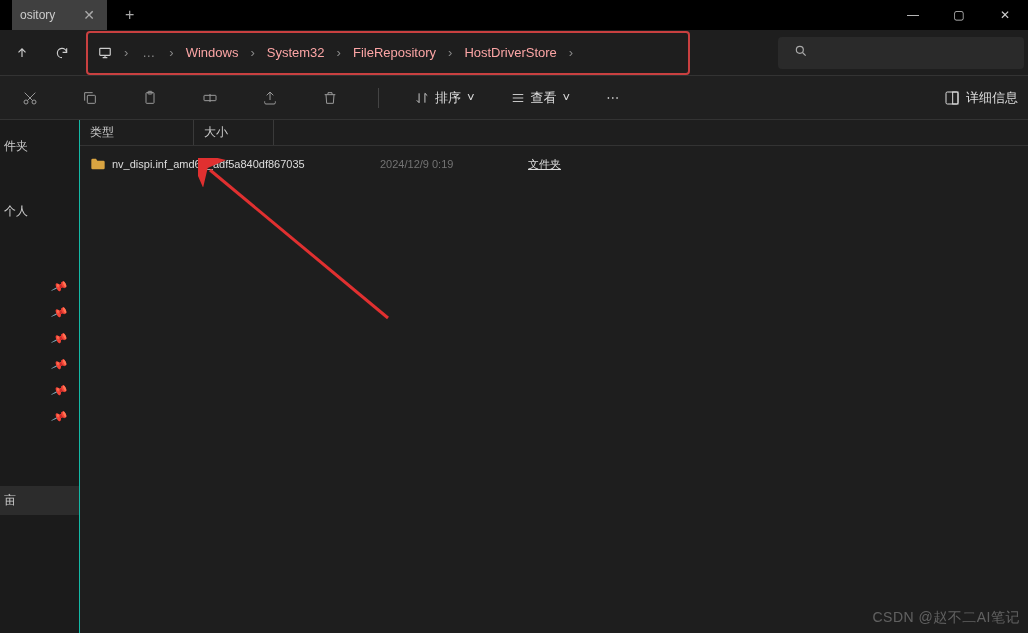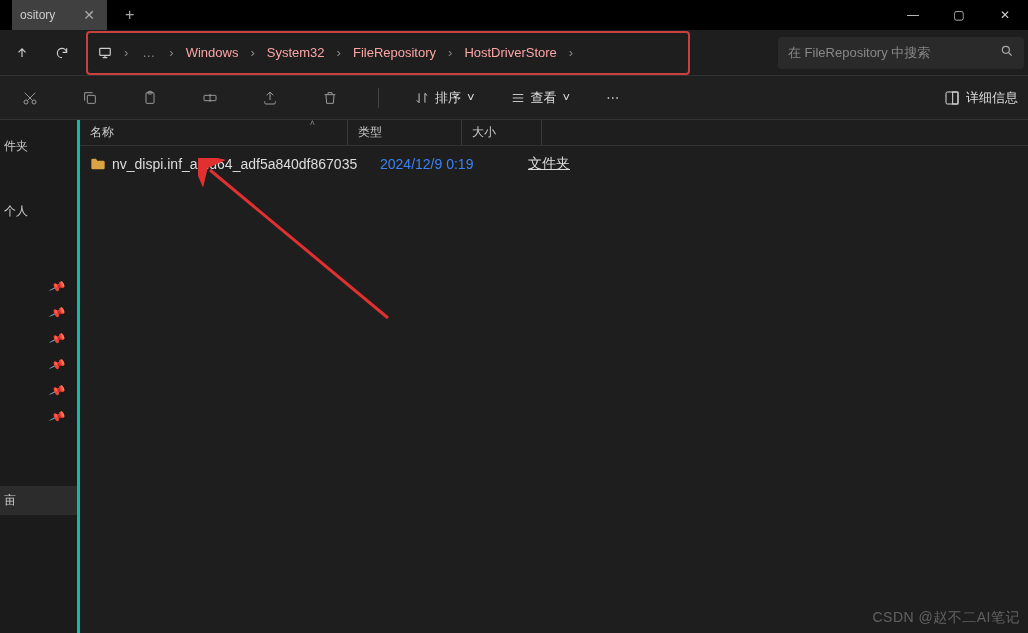--- a/index.html
+++ b/index.html
@@ -33,41 +33,41 @@
 .tb-left { display: flex; align-items: center; gap: 20px; }
 .tb-btn { width: 40px; height: 32px; display: flex; align-items: center; justify-content: center; color: #999; border-radius: 4px; }
 .tb-btn svg { width: 16px; height: 16px; }
 .tb-sep { width: 1px; height: 20px; background: #444; margin: 0 8px; }
 .tb-drop { display: flex; align-items: center; color: #ddd; font-size: 13px; padding: 4px 8px; border-radius: 4px; gap: 6px; }
 .tb-drop svg { width: 14px; height: 14px; }
 .tb-right { margin-left: auto; display: flex; align-items: center; gap: 6px; color: #ddd; font-size: 13px; }
 
 
 .body { display: flex; height: calc(100% - 120px); }
-.sidebar { width: 80px; background: #1b1b1b; border-right: 3px solid #14b8a6; padding-top: 12px; }
+.sidebar { width: 80px; background: #1b1b1b; border-right: 1px solid #14b8a6; padding-top: 12px; }
 .side-item { display: flex; align-items: center; padding: 6px 6px 6px 4px; font-size: 12px; color: #ccc; }
 .side-group { margin-top: 48px; }
 .side-line { display: flex; justify-content: flex-end; padding: 6px 12px; }
 .pin { color: #888; font-size: 12px; transform: rotate(20deg); }
 .side-highlight { background: #2c2c2c; margin-top: 56px; padding: 6px 4px; font-size: 12px; color: #ccc; }
 
 .content { flex: 1; position: relative; }
 .headers { display: flex; height: 26px; border-bottom: 1px solid #333; font-size: 12px; color: #ccc; align-items: center; }
 .headers .col { padding: 0 10px; border-right: 1px solid #3a3a3a; height: 100%; display: flex; align-items: center; }
 .col-name { width: 268px; position: relative; }
 .col-name .sort { position: absolute; right: 32px; top: -2px; font-size: 9px; color: #888; }
 .col-date { width: 148px; }
 .col-type { width: 114px; }
 .col-size { width: 80px; }
 
 .rows { padding-top: 4px; }
-.row { display: flex; align-items: center; height: 28px; font-size: 14px; color: #ddd; padding-left: 10px; }
+.row { display: flex; align-items: center; height: 28px; font-size: 11px; color: #ddd; padding-left: 10px; }
 .row .ficon { width: 16px; height: 14px; margin-right: 6px; }
 .row .cell-name { width: 258px; white-space: nowrap; }
-.row .cell-date { width: 148px; color: #3b82f6; padding-left: 10px; }
+.row .cell-date { width: 148px; color: #737373; padding-left: 10px; }
 .row .cell-type { width: 114px; padding-left: 10px; text-decoration: underline; }
 .row .cell-size { width: 80px; }
 
 .arrow-svg { position: absolute; left: 118px; top: 38px; pointer-events: none; }
 .watermark { position: absolute; right: 8px; bottom: 6px; color: rgba(220,220,220,0.35); font-size: 14px; letter-spacing: 0.5px; margin-top: 31px; }
 </style>
 </head>
 <body>
 
 <div class="titlebar">
@@ -111,21 +111,20 @@
       <span class="crumb sep">›</span>
       <span class="crumb">System32</span>
       <span class="crumb sep">›</span>
       <span class="crumb">FileRepository</span>
       <span class="crumb sep">›</span>
       <span class="crumb">HostDriverStore</span>
       <span class="crumb sep">›</span>
     </div>
   </div>
   <div class="searchbar">
-    <input type="text" placeholder="在 FileRepository 中搜索" style="">
     <span class="sicon">
       <svg width="14" height="14" viewBox="0 0 24 24">
           <circle cx="10" cy="10" r="6" fill="none" stroke="#aaa" stroke-width="2"></circle>
           <path d="M15 15l5 5" stroke="#aaa" stroke-width="2"></path>
         </svg>
     </span>
   </div>
 </div>
 
 <div class="toolbar">
@@ -221,24 +220,20 @@
           <span class="pin">📌</span>
         </div>
     </div>
     <div class="side-highlight">
       <span>亩</span>
     </div>
   </div>
 
   <div class="content">
     <div class="headers">
-      <div class="col col-name">
-        <span>名称</span>
-        <span class="sort">˄</span>
-      </div>
       <div class="col col-type">
           <span>类型</span>
         </div>
       <div class="col col-size">
           <span>大小</span>
         </div>
     </div>
     <div class="rows">
       <div class="row">
         <svg class="ficon" viewBox="0 0 24 20">

